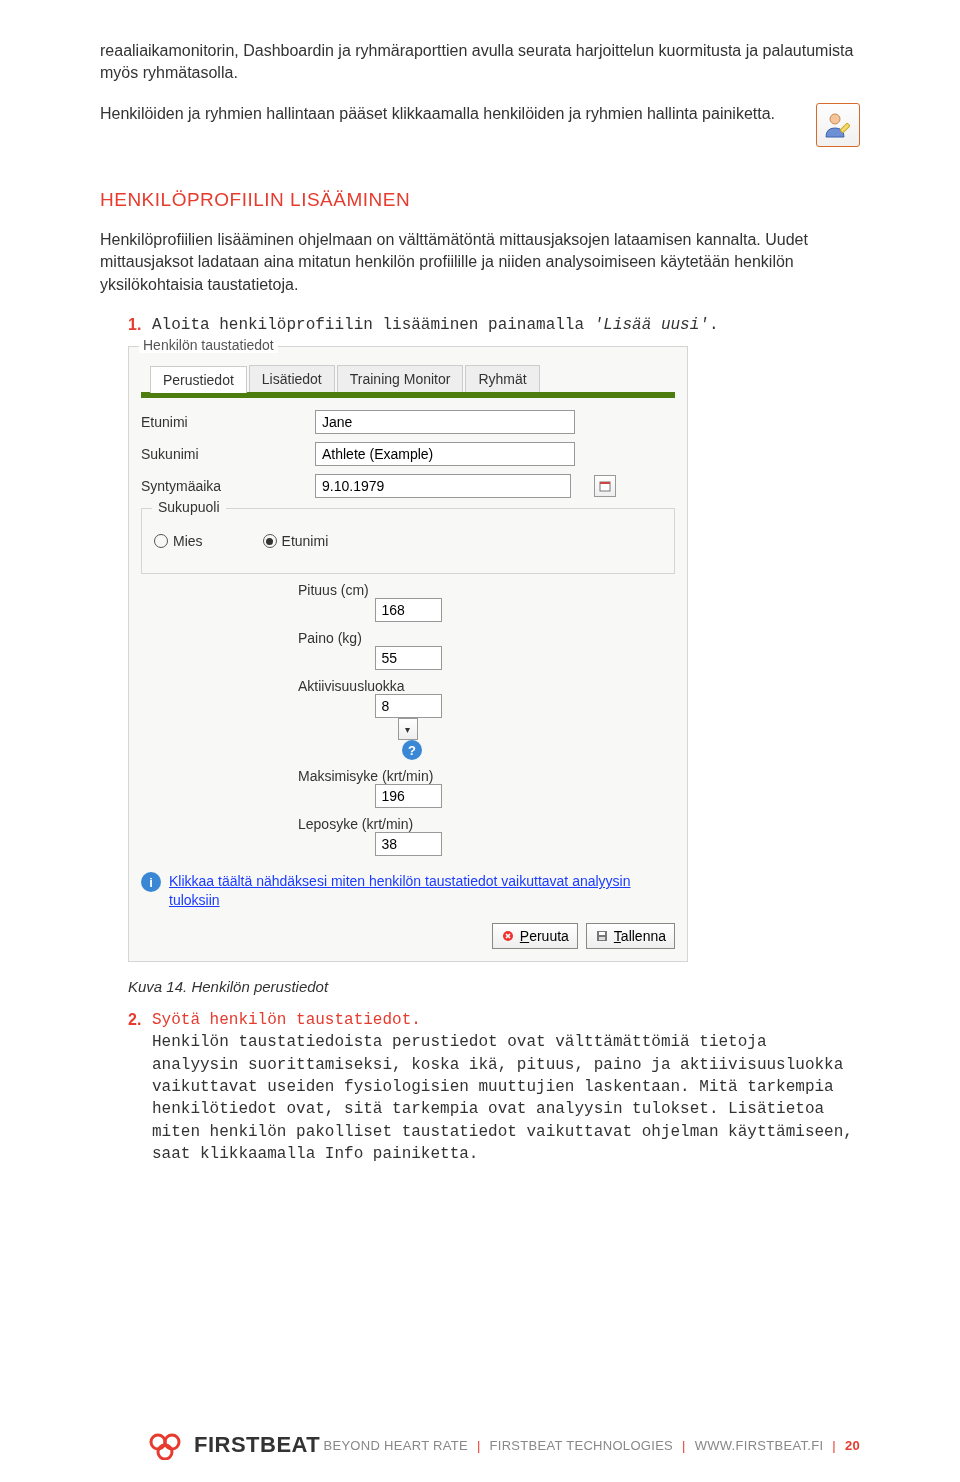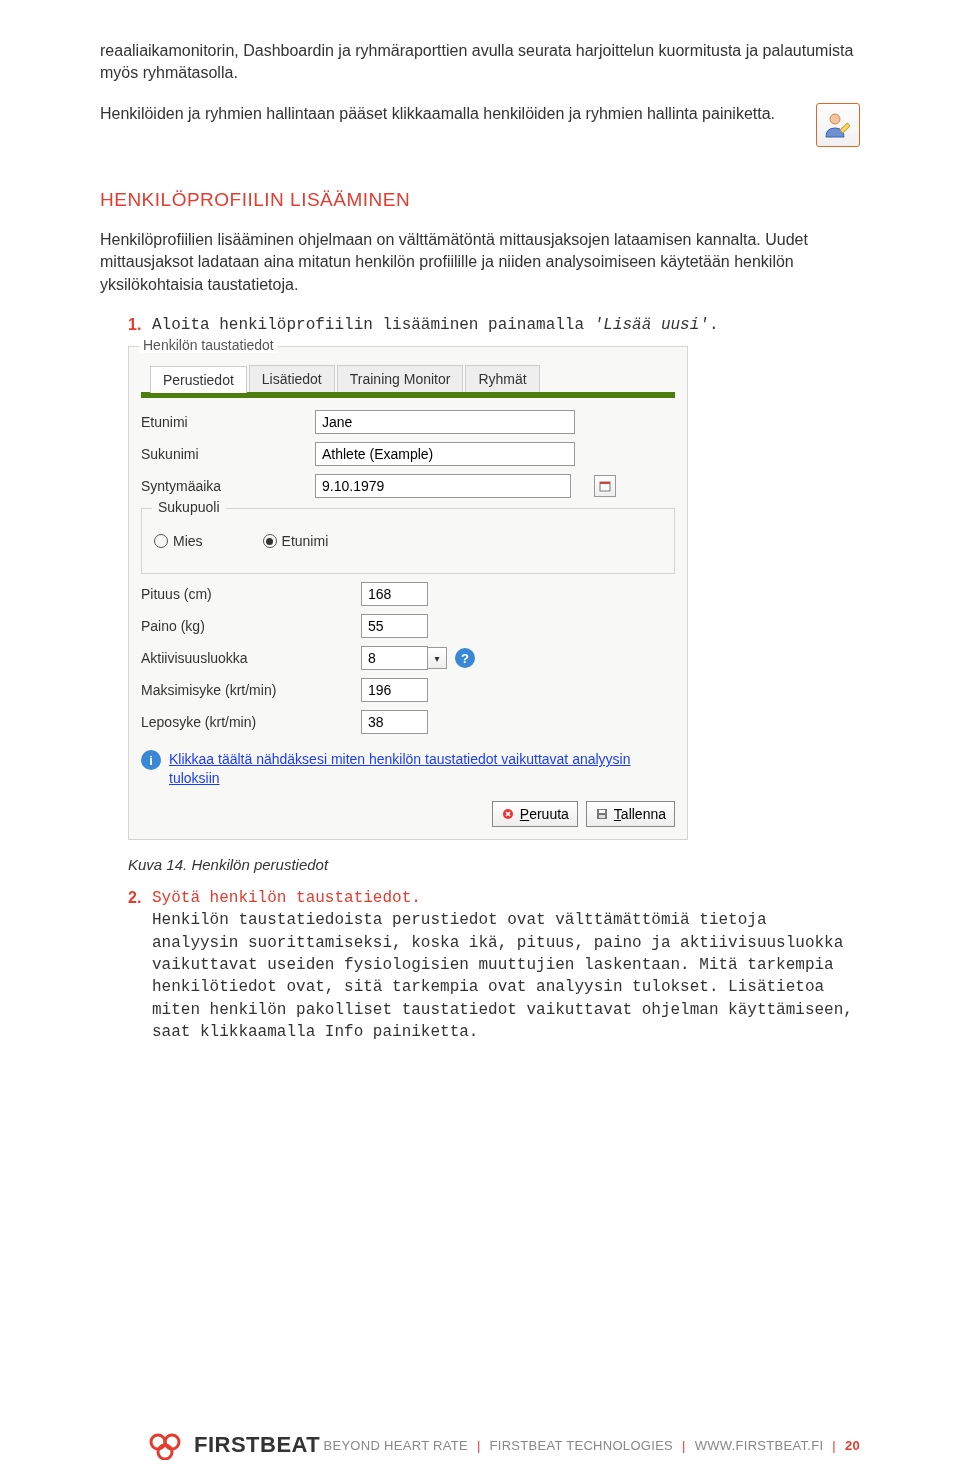--- a/index.html
+++ b/index.html
@@ -104,21 +104,21 @@
   }
   .radio-row { display:flex; gap: 60px; align-items:center; }
   .radio-item { display:flex; align-items:center; gap:5px; font-size:14px; }
   .radio-circle {
     width:14px; height:14px; border:1px solid #555; border-radius:50%;
     display:inline-flex; align-items:center; justify-content:center;
   }
   .radio-circle .dot { width:7px; height:7px; background:#333; border-radius:50%; display:none; }
   .radio-circle.checked .dot { display:block; }
 
-  .form-row2 { display:flex; align-items:center; margin: 8px 0; }
+  .form-row2 { display:flex; align-items:center; margin: 8px 0; flex-direction: column; }
   .form-row2 .lbl { width: 220px; font-size:14px; }
   .form-row2 input[type=text] { width:67px; border:1px solid #999; padding:3px 6px; font-size:14px; background:#fff; }
   .select-caret { width:20px; height:22px; border:1px solid #999; margin-left:-1px; background:linear-gradient(#fff,#eee); display:inline-flex; align-items:center; justify-content:center; font-size:10px;}
   .help-circle {
      width:20px; height:20px; border-radius:50%; background:#3a87d6; color:#fff;
      font-weight:bold; display:inline-flex; align-items:center; justify-content:center;
      font-size:13px; margin-left:8px;
   }
   .info-link-row {
     display:flex; align-items:flex-start; gap:8px; margin:16px 0 4px 0;

